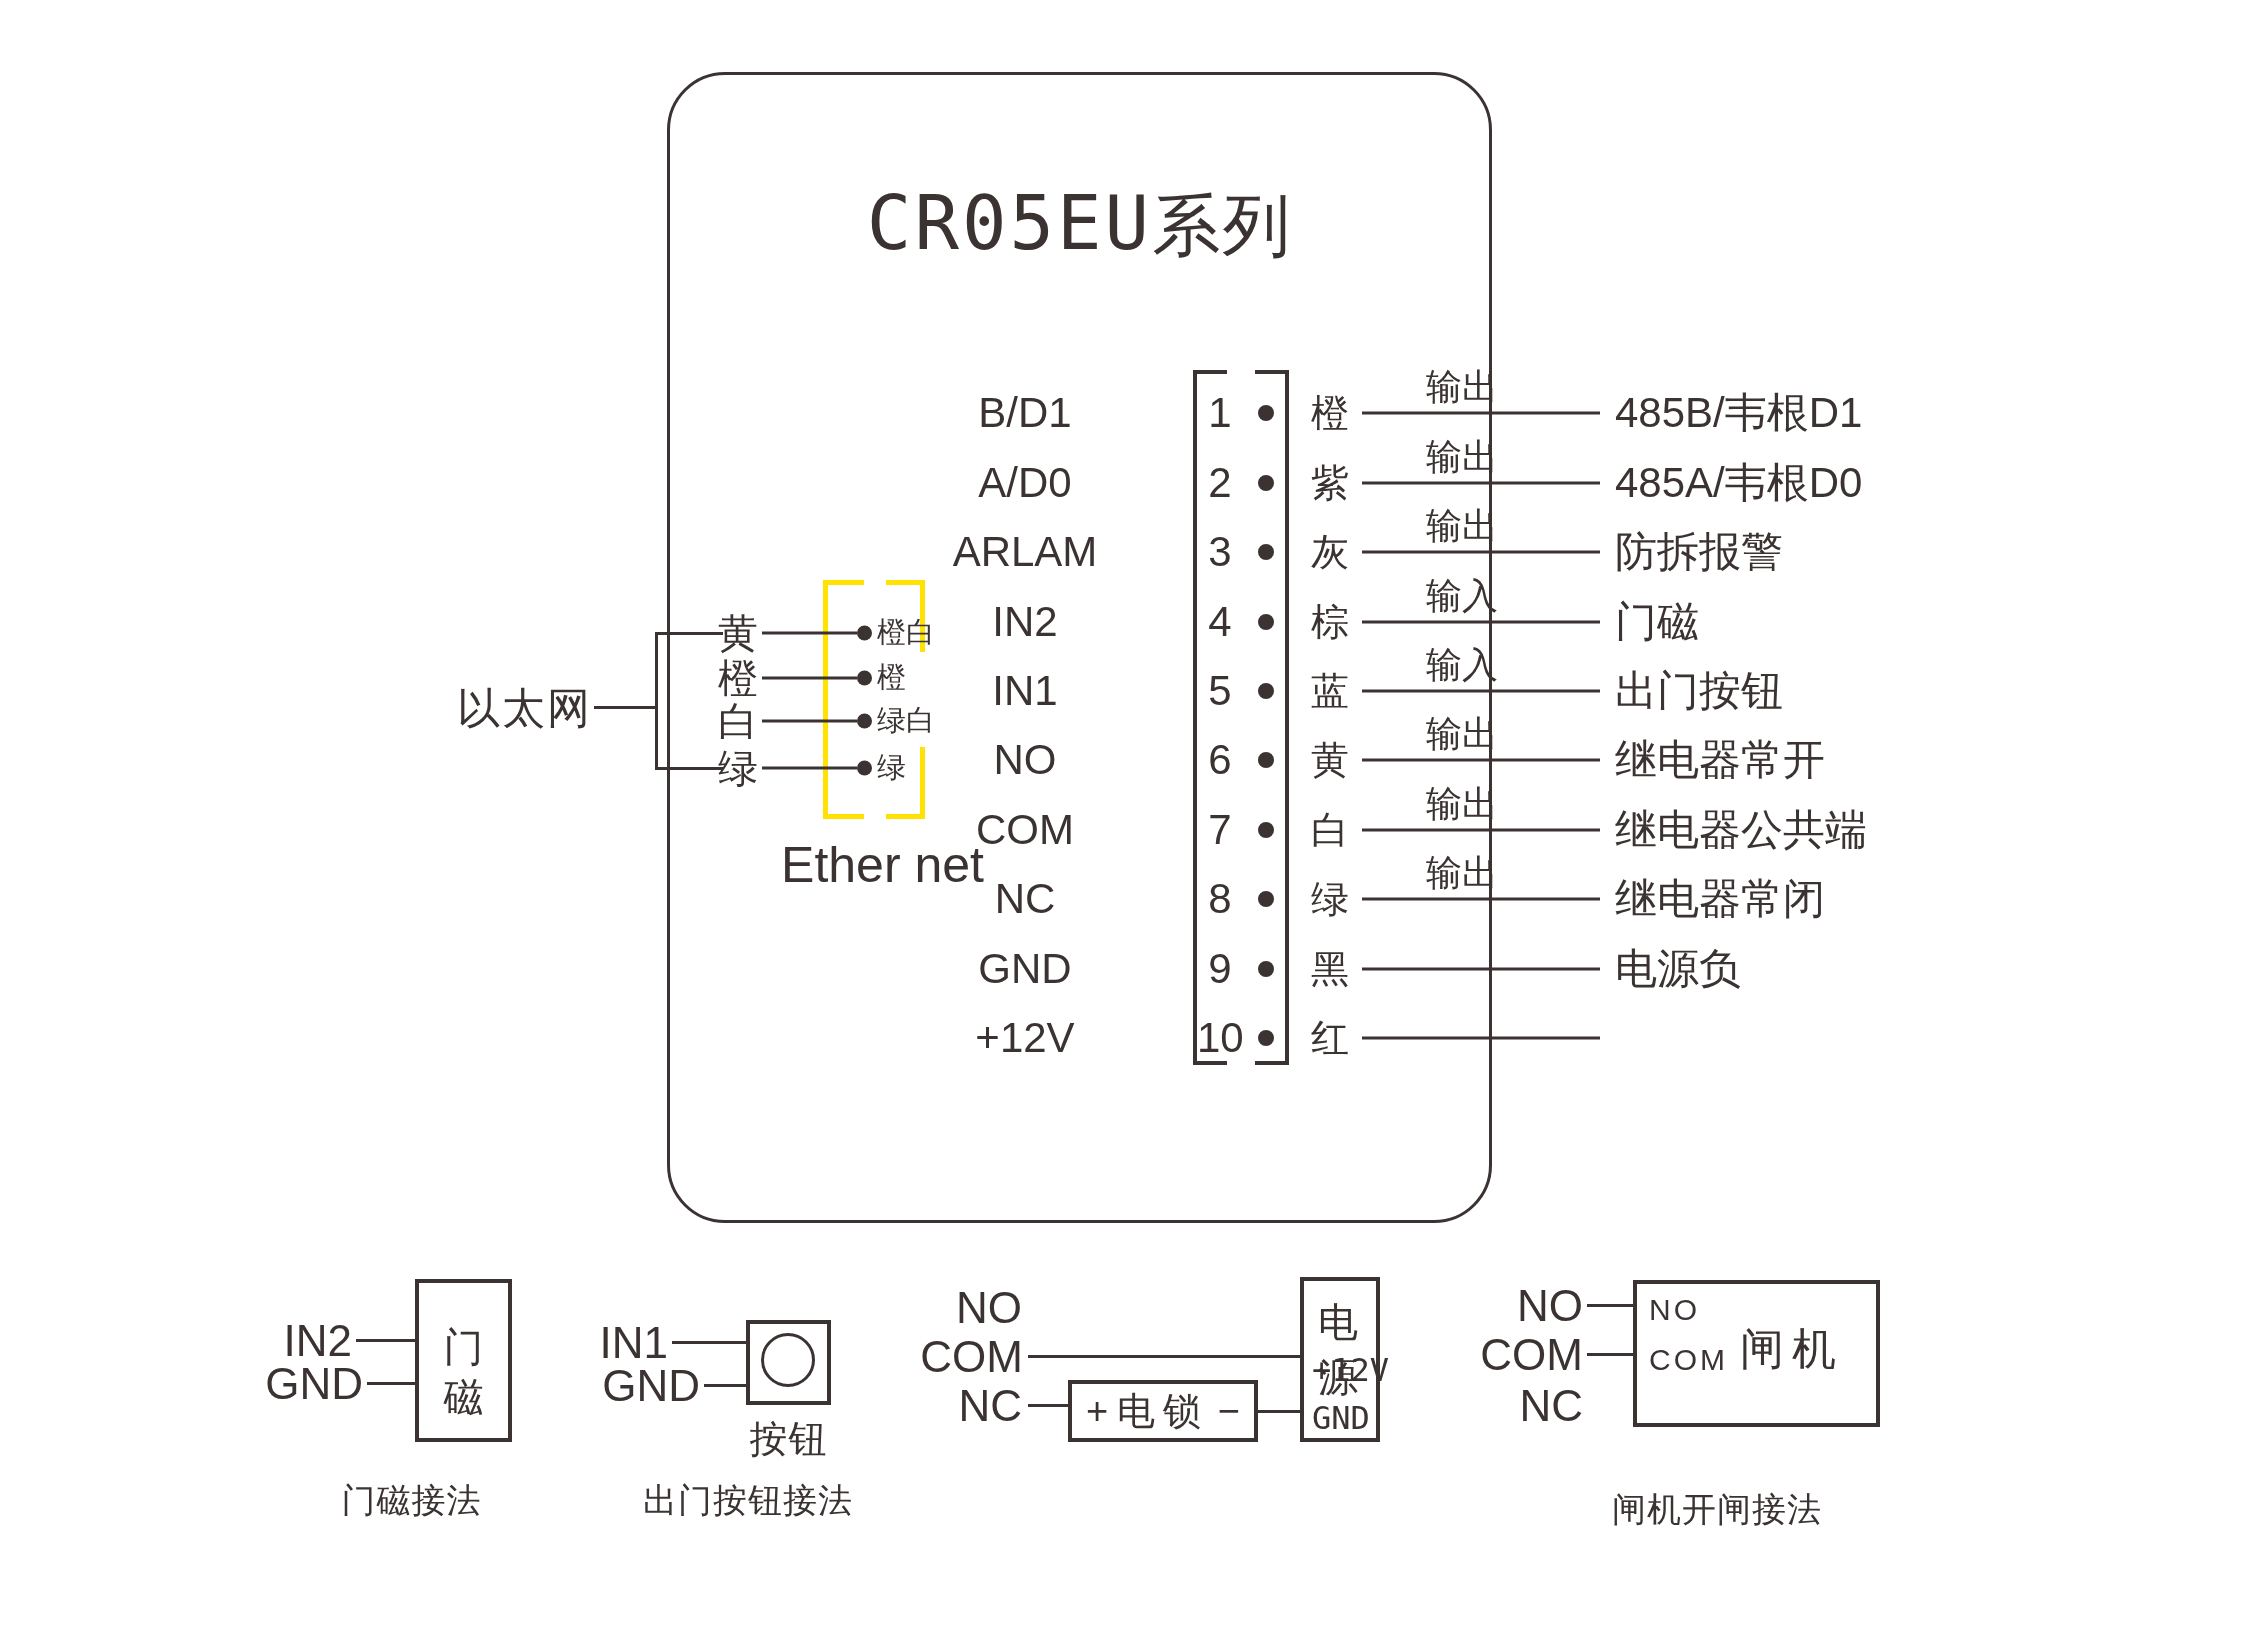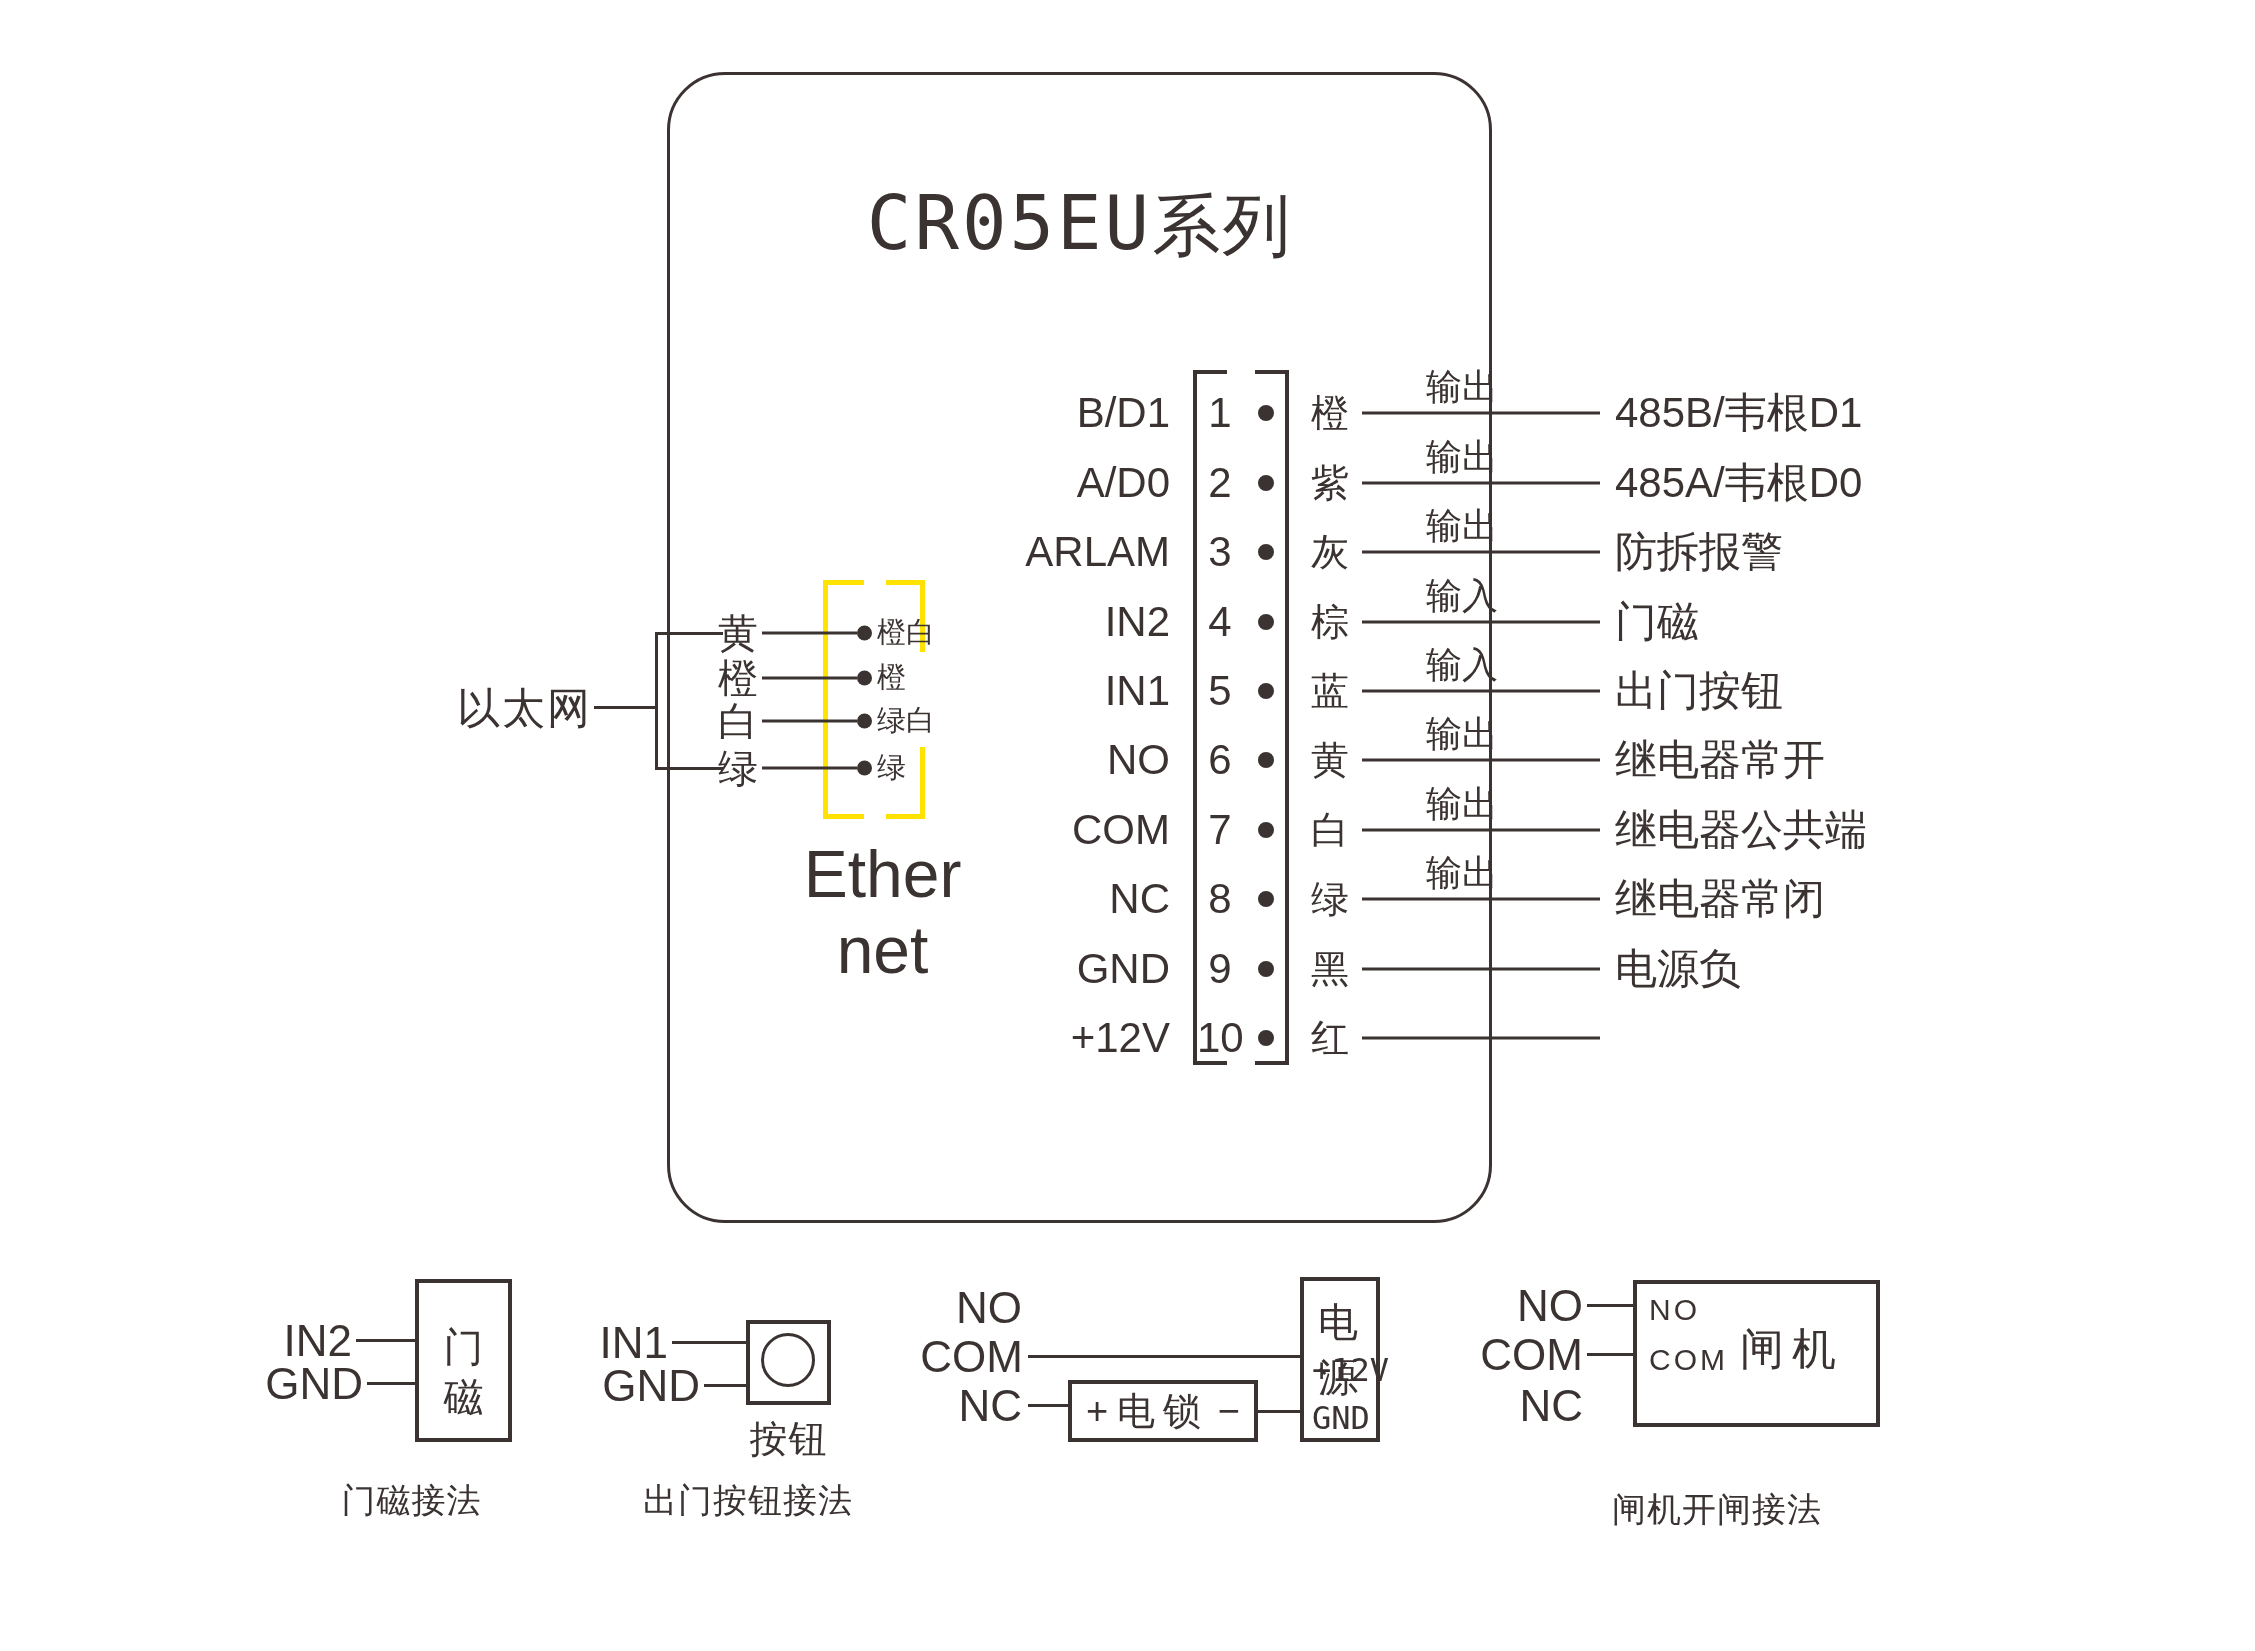--- a/index.html
+++ b/index.html
@@ -12,38 +12,38 @@
   .title-latin{font-family:"DejaVu Sans Mono",monospace;font-size:74px;letter-spacing:3px;}
   .title-cjk{font-size:68px;letter-spacing:2px;}
   
   .tblock{position:absolute;left:1193px;top:370px;width:96px;height:695px;
           border:4px solid #3a3331;box-sizing:border-box;}
   .tgap{position:absolute;left:1227px;width:28px;height:10px;background:#fff;}
   
   .row{position:absolute;left:0;width:2255px;height:68px;}
   .row>*{position:absolute;}
   .vc{top:50%;transform:translateY(-50%);}
-  .pin-signal{left:880px;width:290px;text-align:right;font-size:42px;}
+  .pin-signal{left:880px;width:290px;text-align:center;font-size:42px;}
   .pin-num{left:1197px;width:46px;text-align:center;font-size:42px;}
   .pin-dot{left:1258px;width:16px;height:16px;border-radius:50%;background:#3a3331;}
   .pin-wire{left:1298px;width:64px;text-align:center;font-size:38px;}
   .pin-line{left:1362px;width:238px;height:3px;background:#3a3331;}
   .pin-dir{left:1392px;width:140px;text-align:center;font-size:36px;bottom:50%;margin-bottom:1px;}
   .pin-desc{left:1615px;font-size:42px;white-space:nowrap;}
   
   .eth-label{position:absolute;left:420px;top:684px;width:172px;height:48px;line-height:48px;
              text-align:right;font-size:43px;letter-spacing:2px;}
   .ln{position:absolute;background:#3a3331;}
   .eth-row{position:absolute;left:0;width:2255px;height:48px;}
   .eth-row>*{position:absolute;}
   .eth-wire{left:714px;width:48px;text-align:center;font-size:40px;}
   .eth-line{left:762px;width:95px;height:3px;background:#3a3331;}
   .eth-dot{left:857px;width:15px;height:15px;border-radius:50%;background:#3a3331;}
   .eth-pin{left:877px;font-size:29px;white-space:nowrap;text-align:right;}
-  .eth-caption{position:absolute;left:760px;top:836px;width:245px;text-align:center;font-size:66px;}
+  .eth-caption{position:absolute;left:760px;top:836px;width:245px;text-align:center;font-size:50px;}
   .yl{position:absolute;background:#ffe200;}
   
   .lbl{position:absolute;font-size:44px;height:50px;line-height:50px;white-space:nowrap;}
   .lbl.r{text-align:right;}
   .sbox{position:absolute;border:4px solid #3a3331;box-sizing:border-box;background:#fff;}
   .caption{position:absolute;font-size:34px;letter-spacing:1px;text-align:center;white-space:nowrap;}
   .btn-circle{position:absolute;left:761px;top:1333px;width:54px;height:54px;border:3px solid #3a3331;
               border-radius:50%;box-sizing:border-box;}
   .mono{font-family:"DejaVu Sans Mono",monospace;}
 </style>

